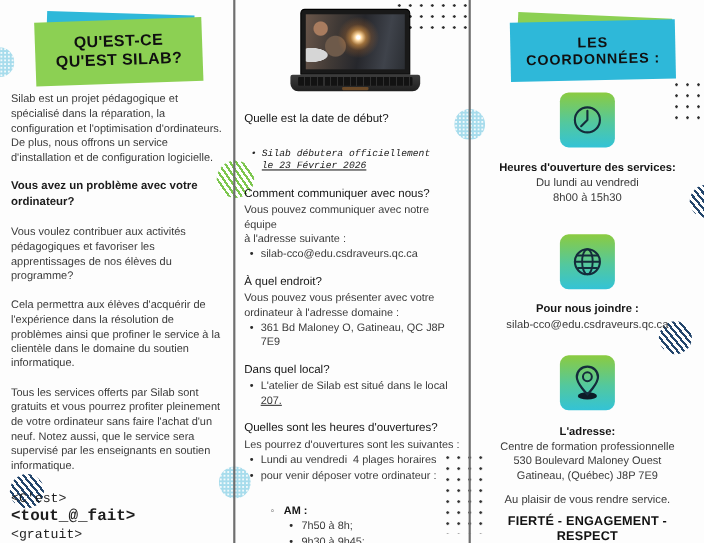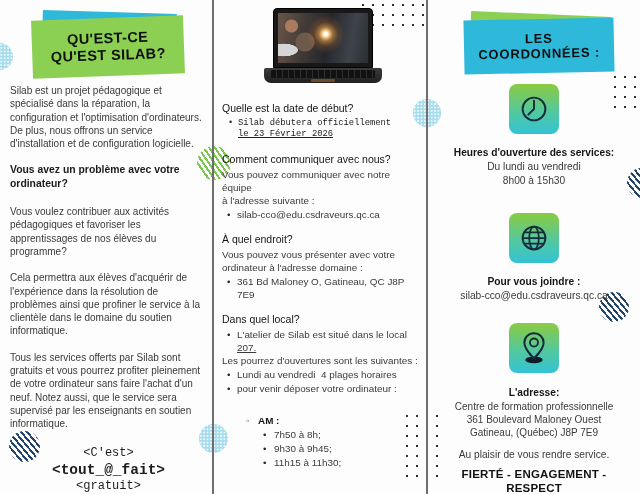--- a/index.html
+++ b/index.html
@@ -43,21 +43,21 @@
           font-size:14.5px;line-height:17.5px;letter-spacing:.4px;}
   .tblock-right{left:464px;top:12px;width:152px;height:64px;}
   .tblock-right .tback{left:6px;top:2px;width:140px;height:52px;background:#8cd053;transform:rotate(2.5deg);}
   .tblock-right .tfront{left:0;top:7px;width:150px;height:54px;background:#2eb8d9;transform:rotate(-1.2deg);
           font-size:13px;line-height:15.5px;letter-spacing:.8px;}
 
   
   .panel-left{position:absolute;z-index:3;left:10px;top:84px;width:197px;font-size:10px;line-height:13.3px;}
   .panel-left p{margin:0 0 13px;}
   .lheading{font-weight:bold;font-size:10.4px;color:#1b1b1b;margin:2px 0 15px;}
-  .codeblock{margin-top:15px;text-align:center;color:#1d1d1d;
+  .codeblock{margin-top:15px;color:#1d1d1d;
      font-family:"Liberation Mono","DejaVu Sans Mono",monospace;}
   .code1,.code3{font-size:12px;line-height:15px;}
   .code2{font-size:14.5px;font-weight:bold;line-height:18px;}
 
   
   .laptop{position:absolute;z-index:3;left:264px;top:8px;width:118px;}
   .screen{width:100px;height:60px;margin:0 auto;background:#191919;border:1px solid #000;
           border-radius:4px 4px 0 0;padding:4px;box-sizing:border-box;}
   .photo{width:100%;height:100%;
     background:
@@ -71,22 +71,22 @@
   .keys{position:absolute;left:7px;right:7px;top:2px;height:8px;border-radius:1px;
         background:repeating-linear-gradient(90deg,#121212 0 5px,#2f2f2f 5px 6px);}
   .track{position:absolute;bottom:1px;left:50%;transform:translateX(-50%);
          width:24px;height:3px;background:#6b4a28;border-radius:1px;}
 
   .panel-mid{position:absolute;z-index:3;left:222px;top:102px;width:200px;font-size:9.9px;line-height:13px;}
   .qh{font-weight:normal;font-size:10.5px;color:#151515;margin:12px 0 2px;}
   .qh.first{margin-top:0;}
   .bul{position:relative;padding-left:15px;margin-top:1px;}
   .bul::before{content:"•";position:absolute;left:5px;top:0;color:#2a2a2a;}
-  .monob{position:relative;padding-left:16px;margin-top:3px;color:#202020;
-         font-family:"Liberation Mono","DejaVu Sans Mono",monospace;font-size:8.8px;line-height:11.4px;}
+  .monob{position:relative;padding-left:16px;margin-top:20px;color:#202020;
+         font-family:"Liberation Mono","DejaVu Sans Mono",monospace;font-size:8.8px;line-height:11.4px;font-style:italic;}
   .monob::before{content:"•";position:absolute;left:6px;top:0;color:#2a2a2a;}
   .u{text-decoration:underline;}
   .subh{position:relative;margin-left:24px;padding-left:12px;font-weight:bold;color:#151515;margin-top:9px;}
   .subh::before{content:"◦";position:absolute;left:0;top:0;font-weight:normal;color:#555;}
   .time{position:relative;margin-left:41px;padding-left:11px;margin-top:1px;}
   .time::before{content:"•";position:absolute;left:0;top:0;color:#2a2a2a;}
   .gap-am{margin-top:19px;}
 
   
   .panel-right{position:absolute;z-index:3;left:434px;top:84px;width:200px;text-align:center;
@@ -166,20 +166,21 @@
     <div>Vous pouvez vous présenter avec votre</div>
     <div>ordinateur à l'adresse domaine :</div>
     <div class="bul">361 Bd Maloney O, Gatineau, QC J8P 7E9</div>
 
     <div class="qh">Dans quel local?</div>
     <div class="bul">
       <span>L'atelier de Silab est situé dans le local</span><br>
       <span class="u">207.</span>
     </div>
 
+    <div class="qh">Quelles sont les heures d'ouvertures?</div>
     <div>Les pourrez d'ouvertures sont les suivantes :</div>
     <div class="bul">Lundi au vendredi&nbsp; 4 plages horaires</div>
     <div class="bul">pour venir déposer votre ordinateur :</div>
 
     <div class="subh gap-am">AM :</div>
     <div class="time">7h50 à 8h;</div>
     <div class="time">9h30 à 9h45;</div>
     <div class="time">11h15 à 11h30;</div>
 
   </div>
@@ -203,33 +204,33 @@
     <div>Du lundi au vendredi</div>
     <div>8h00 à 15h30</div>
 
     <div class="icon-box mt26">
       <svg width="42" height="42" viewBox="0 0 48 48">
         <circle cx="24" cy="24" r="13" fill="none" stroke="#142c3b" stroke-width="2.2"></circle>
         <ellipse cx="24" cy="24" rx="5.5" ry="13" fill="none" stroke="#142c3b" stroke-width="2"></ellipse>
         <path d="M11.5 24 H36.5 M13.5 17.5 H34.5 M13.5 30.5 H34.5" fill="none" stroke="#142c3b" stroke-width="2"></path>
       </svg>
     </div>
-    <div class="rb mt12">Pour vous joindre :</div>
+    <div class="rb mt12">Pour nous joindre :</div>
     <div>silab-cco@edu.csdraveurs.qc.ca</div>
 
     <div class="icon-box mt20">
       <svg width="44" height="44" viewBox="0 0 48 48">
         <ellipse cx="24" cy="37" rx="9.5" ry="3.6" fill="#0d1c27"></ellipse>
         <path d="M24 8 C18 8 13.5 12.5 13.5 18.2 C13.5 25 24 35.5 24 35.5 C24 35.5 34.5 25 34.5 18.2 C34.5 12.5 30 8 24 8 Z" fill="none" stroke="#142c3b" stroke-width="2.2"></path>
         <circle cx="24" cy="18" r="4.4" fill="none" stroke="#142c3b" stroke-width="2"></circle>
       </svg>
     </div>
     <div class="rb mt13">L'adresse:</div>
     <div class="addr">Centre de formation professionnelle</div>
-    <div class="addr">361 Boulevard Maloney Ouest</div>
+    <div class="addr">530 Boulevard Maloney Ouest</div>
     <div class="addr">Gatineau, (Québec) J8P 7E9</div>
 
     <div class="closing">Au plaisir de vous rendre service.</div>
     <div class="motto">FIERTÉ - ENGAGEMENT - RESPECT</div>
 
   </div>
 
 </div>
 
 </body></html>

